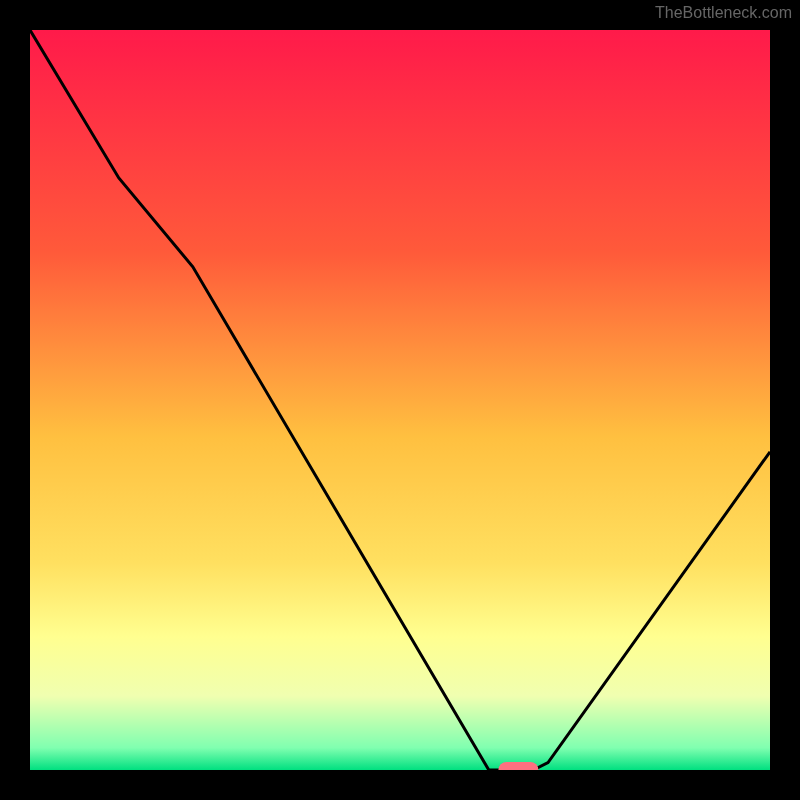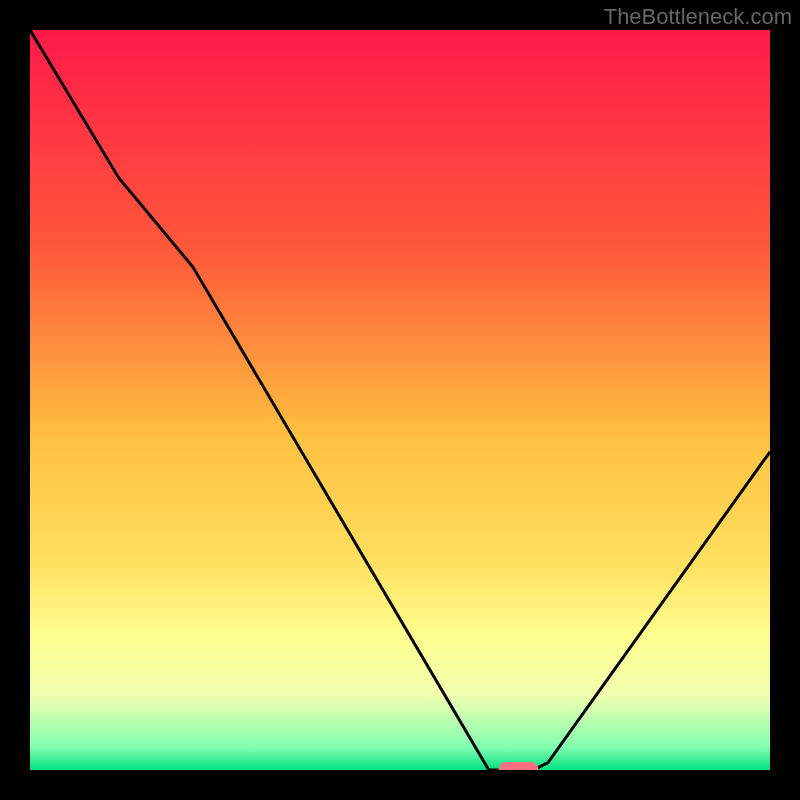--- a/index.html
+++ b/index.html
@@ -9,21 +9,21 @@
     height: 800px;
     background: #000;
     position: relative;
     font-family: Arial, sans-serif;
   }
   .watermark {
     position: absolute;
     top: 4px;
     right: 8px;
     color: #666;
-    font-size: 22px;
+    font-size: 16px;
     z-index: 10;
     text-align: center;
   }
   .chart-frame {
     position: absolute;
     top: 30px;
     left: 30px;
     width: 740px;
     height: 740px;
     background: #000;

